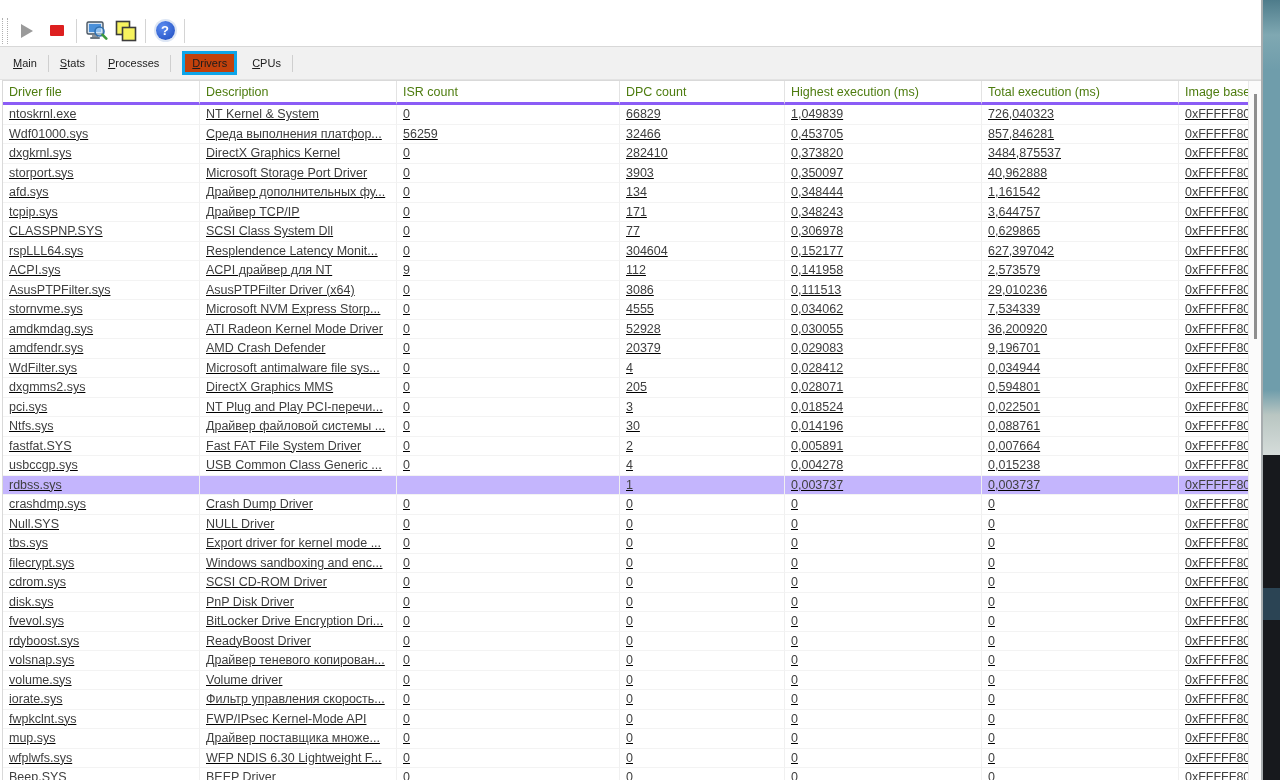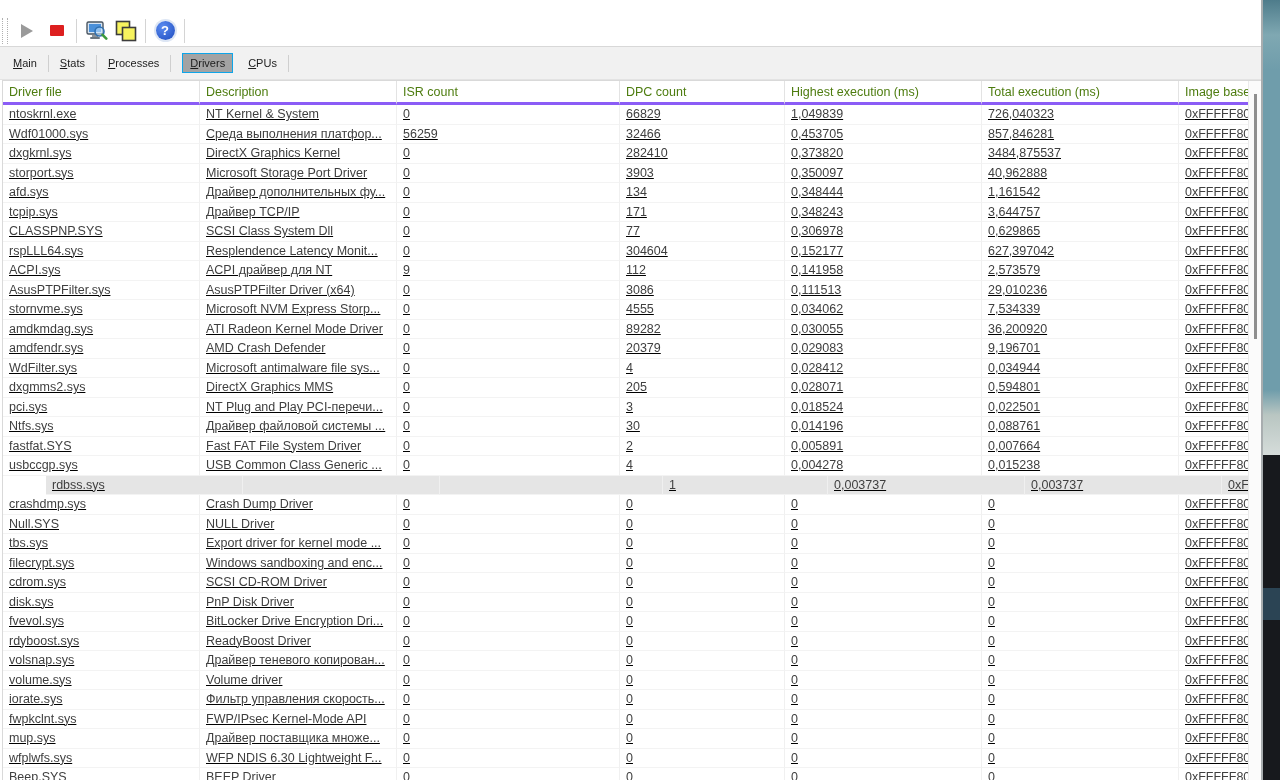--- a/index.html
+++ b/index.html
@@ -24,32 +24,32 @@
   .play-tri{width:0;height:0;border-left:12px solid #9a9a9a;border-top:7px solid transparent;border-bottom:7px solid transparent;}
   .stop-sq{width:14px;height:11px;background:#dd1f1f;border-radius:1px;}
   .help-circle{width:19px;height:19px;border-radius:50%;background:radial-gradient(circle at 35% 30%,#5b8cf0,#1d4bbf);
                color:#fff;font-weight:bold;font-size:13px;line-height:19px;text-align:center;
                box-shadow:0 0 0 2px #dde6f4;}
 
   
   .tabbar{position:absolute;left:0;top:47px;width:1262px;height:32px;background:#f1f1f1;
           border-bottom:1px solid #e3e3e3;display:flex;align-items:center;}
   .tab{display:inline-block;font-size:11px;color:#1c1c1c;padding:3px 7px;margin:0 4px;white-space:nowrap;}
-  .tab.active{border:1px solid #0ea5e9;background:#a3a3a3;margin-left:11px;}
+  .tab.active{border:3px solid #0ea5e9;background:#c2410c;margin-left:11px;}
   .tab-sep{width:1px;height:17px;background:#cfcfcf;flex:none;}
 
   
   .list{position:absolute;left:2px;top:80px;width:1259px;height:700px;background:#fff;
         border:1px solid #d9d9d9;border-bottom:none;overflow:hidden;}
   .lheader{position:absolute;left:0;top:0;right:13px;height:24px;display:flex;background:#fff;}
   .hcell{box-sizing:border-box;height:24px;line-height:23px;padding-left:6px;font-size:12.5px;color:#4d7c0f;
          border-right:1px solid #e3e3e3;border-bottom:3px solid #8b5cf6;white-space:nowrap;overflow:hidden;flex:none;}
   .tbody{position:absolute;left:0;top:24px;right:13px;bottom:0;overflow:hidden;}
   .trow{display:flex;height:19.5px;box-sizing:border-box;background:#fff;text-decoration:underline;}
-  .trow.hl{background:#e5e5e5;margin-left:43px;}
+  .trow.hl{background:#c4b5fd;}
   .tcell{box-sizing:border-box;height:19.5px;line-height:18.5px;padding-left:6px;font-size:12.5px;color:#3f3f3f;
          border-right:1px solid #f0f0f0;border-bottom:1px solid #f3f3f3;white-space:nowrap;overflow:hidden;flex:none;}
   .c0{width:197px;} .c1{width:197px;} .c2{width:223px;} .c3{width:165px;} .c4{width:197px;} .c5{width:197px;}
   .c6{flex:1 1 auto;width:auto;min-width:0;}
 
   
   .vscroll{position:absolute;right:0;top:0;bottom:0;width:13px;background:#fbfbfb;border-left:1px solid #ebebeb;}
   .vthumb{position:absolute;left:5px;width:3px;top:13px;height:245px;background:#8f8f8f;}
 
   
@@ -222,21 +222,21 @@
           <div class="tcell c2">0</div>
           <div class="tcell c3">4555</div>
           <div class="tcell c4">0,034062</div>
           <div class="tcell c5">7,534339</div>
           <div class="tcell c6">0xFFFFF802</div>
         </div>
         <div class="trow">
           <div class="tcell c0">amdkmdag.sys</div>
           <div class="tcell c1">ATI Radeon Kernel Mode Driver</div>
           <div class="tcell c2">0</div>
-          <div class="tcell c3">89282</div>
+          <div class="tcell c3">52928</div>
           <div class="tcell c4">0,030055</div>
           <div class="tcell c5">36,200920</div>
           <div class="tcell c6">0xFFFFF802</div>
         </div>
         <div class="trow">
           <div class="tcell c0">amdfendr.sys</div>
           <div class="tcell c1">AMD Crash Defender</div>
           <div class="tcell c2">0</div>
           <div class="tcell c3">20379</div>
           <div class="tcell c4">0,029083</div>

